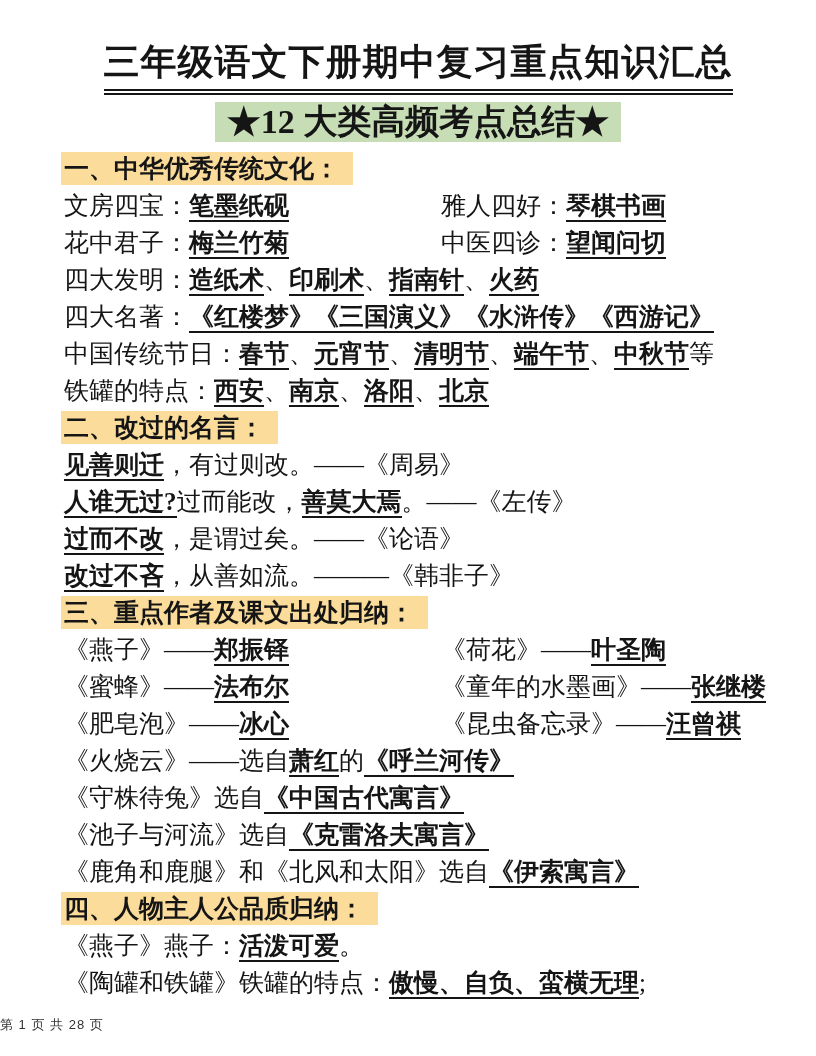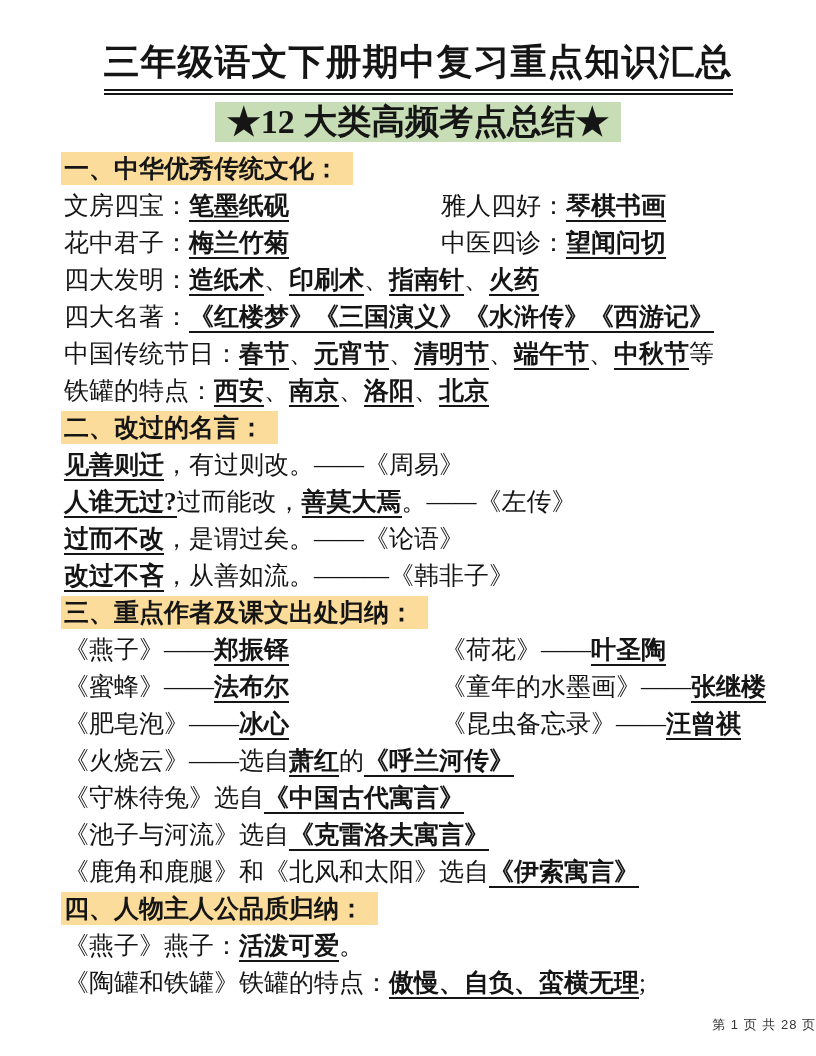--- a/index.html
+++ b/index.html
@@ -30,21 +30,21 @@
   .heading .hl{
     background:var(--hl-yellow);font-weight:bold;
     padding:3px 14px 3px 3px;margin-left:-3px;
   }
   .line{line-height:37px;height:37px;white-space:nowrap;}
   .twocol{display:flex;}
   .col-l{width:377px;flex:none;}
   .col-r{flex:1;}
   .u{border-bottom:2px solid var(--ink);padding-bottom:1px;font-weight:bold;}
   .footer{
-    position:absolute;left:0;right:0;bottom:22px;text-align:right;
+    position:absolute;left:0;right:0;bottom:22px;text-align:left;
     font-size:13px;color:#333;
     font-family:"Liberation Sans","DejaVu Sans",sans-serif;
     letter-spacing:1px;
   }
 </style>
 </head>
 <body>
 
 <div class="page">
   <div class="content">

